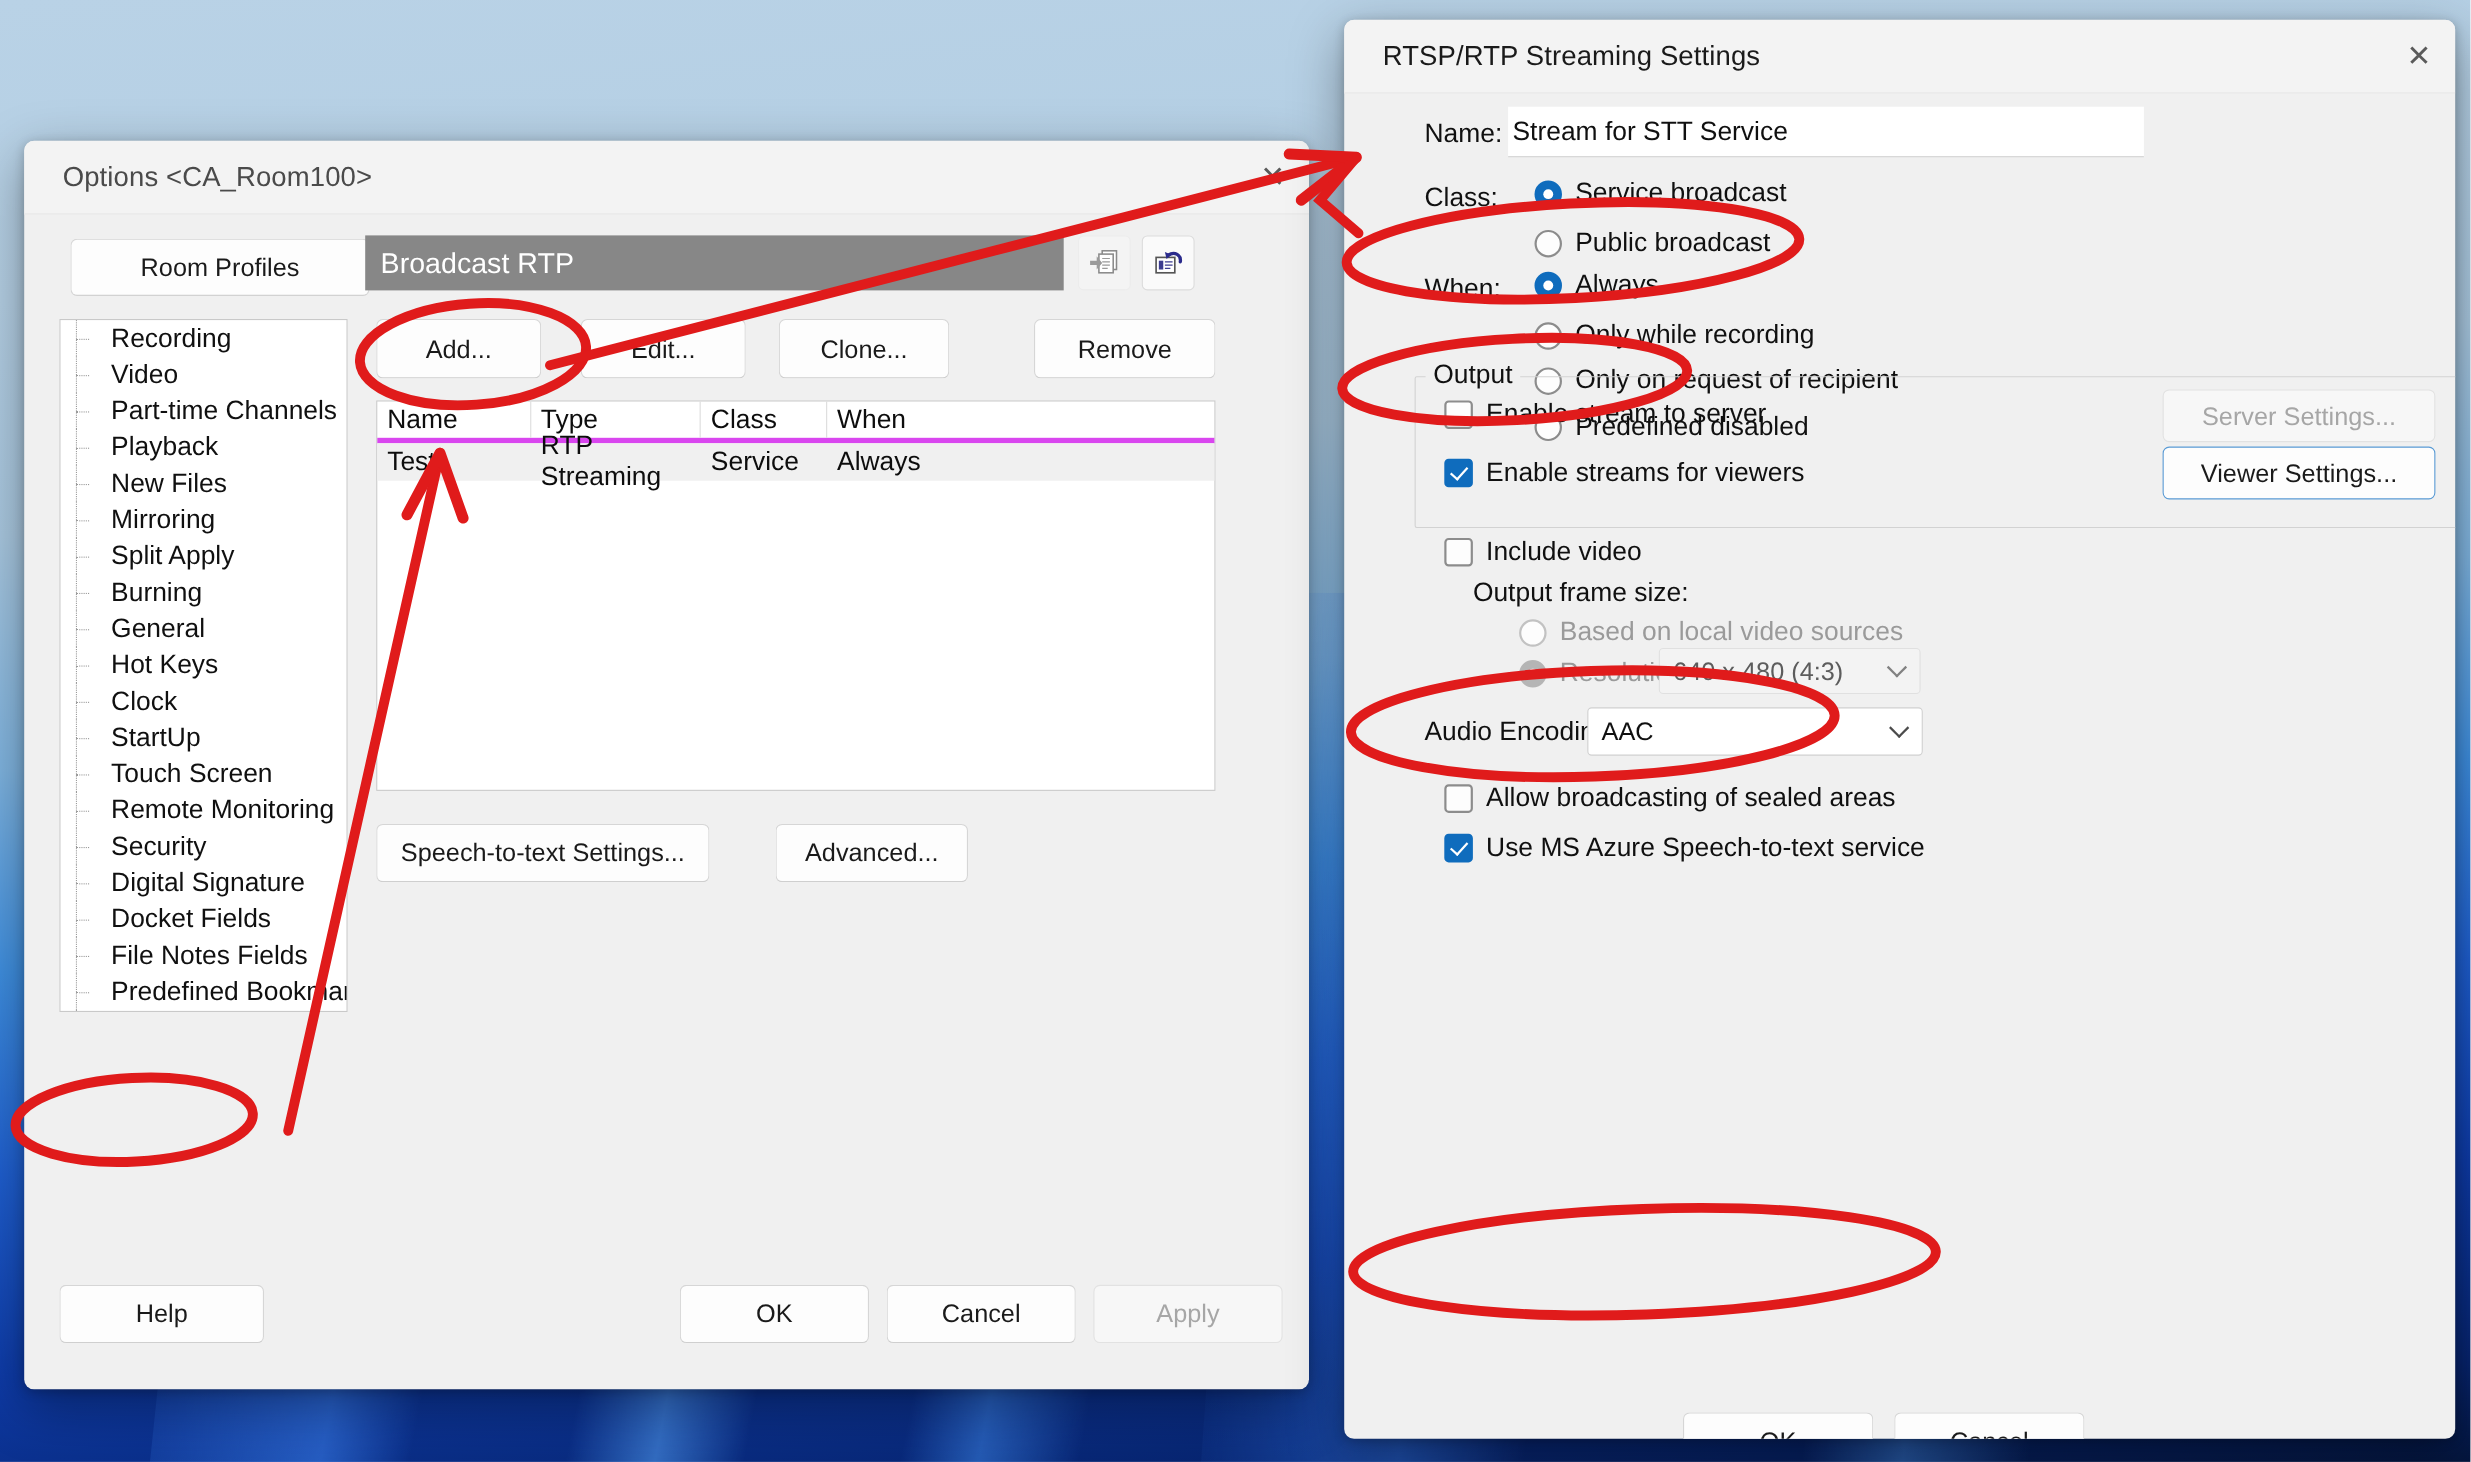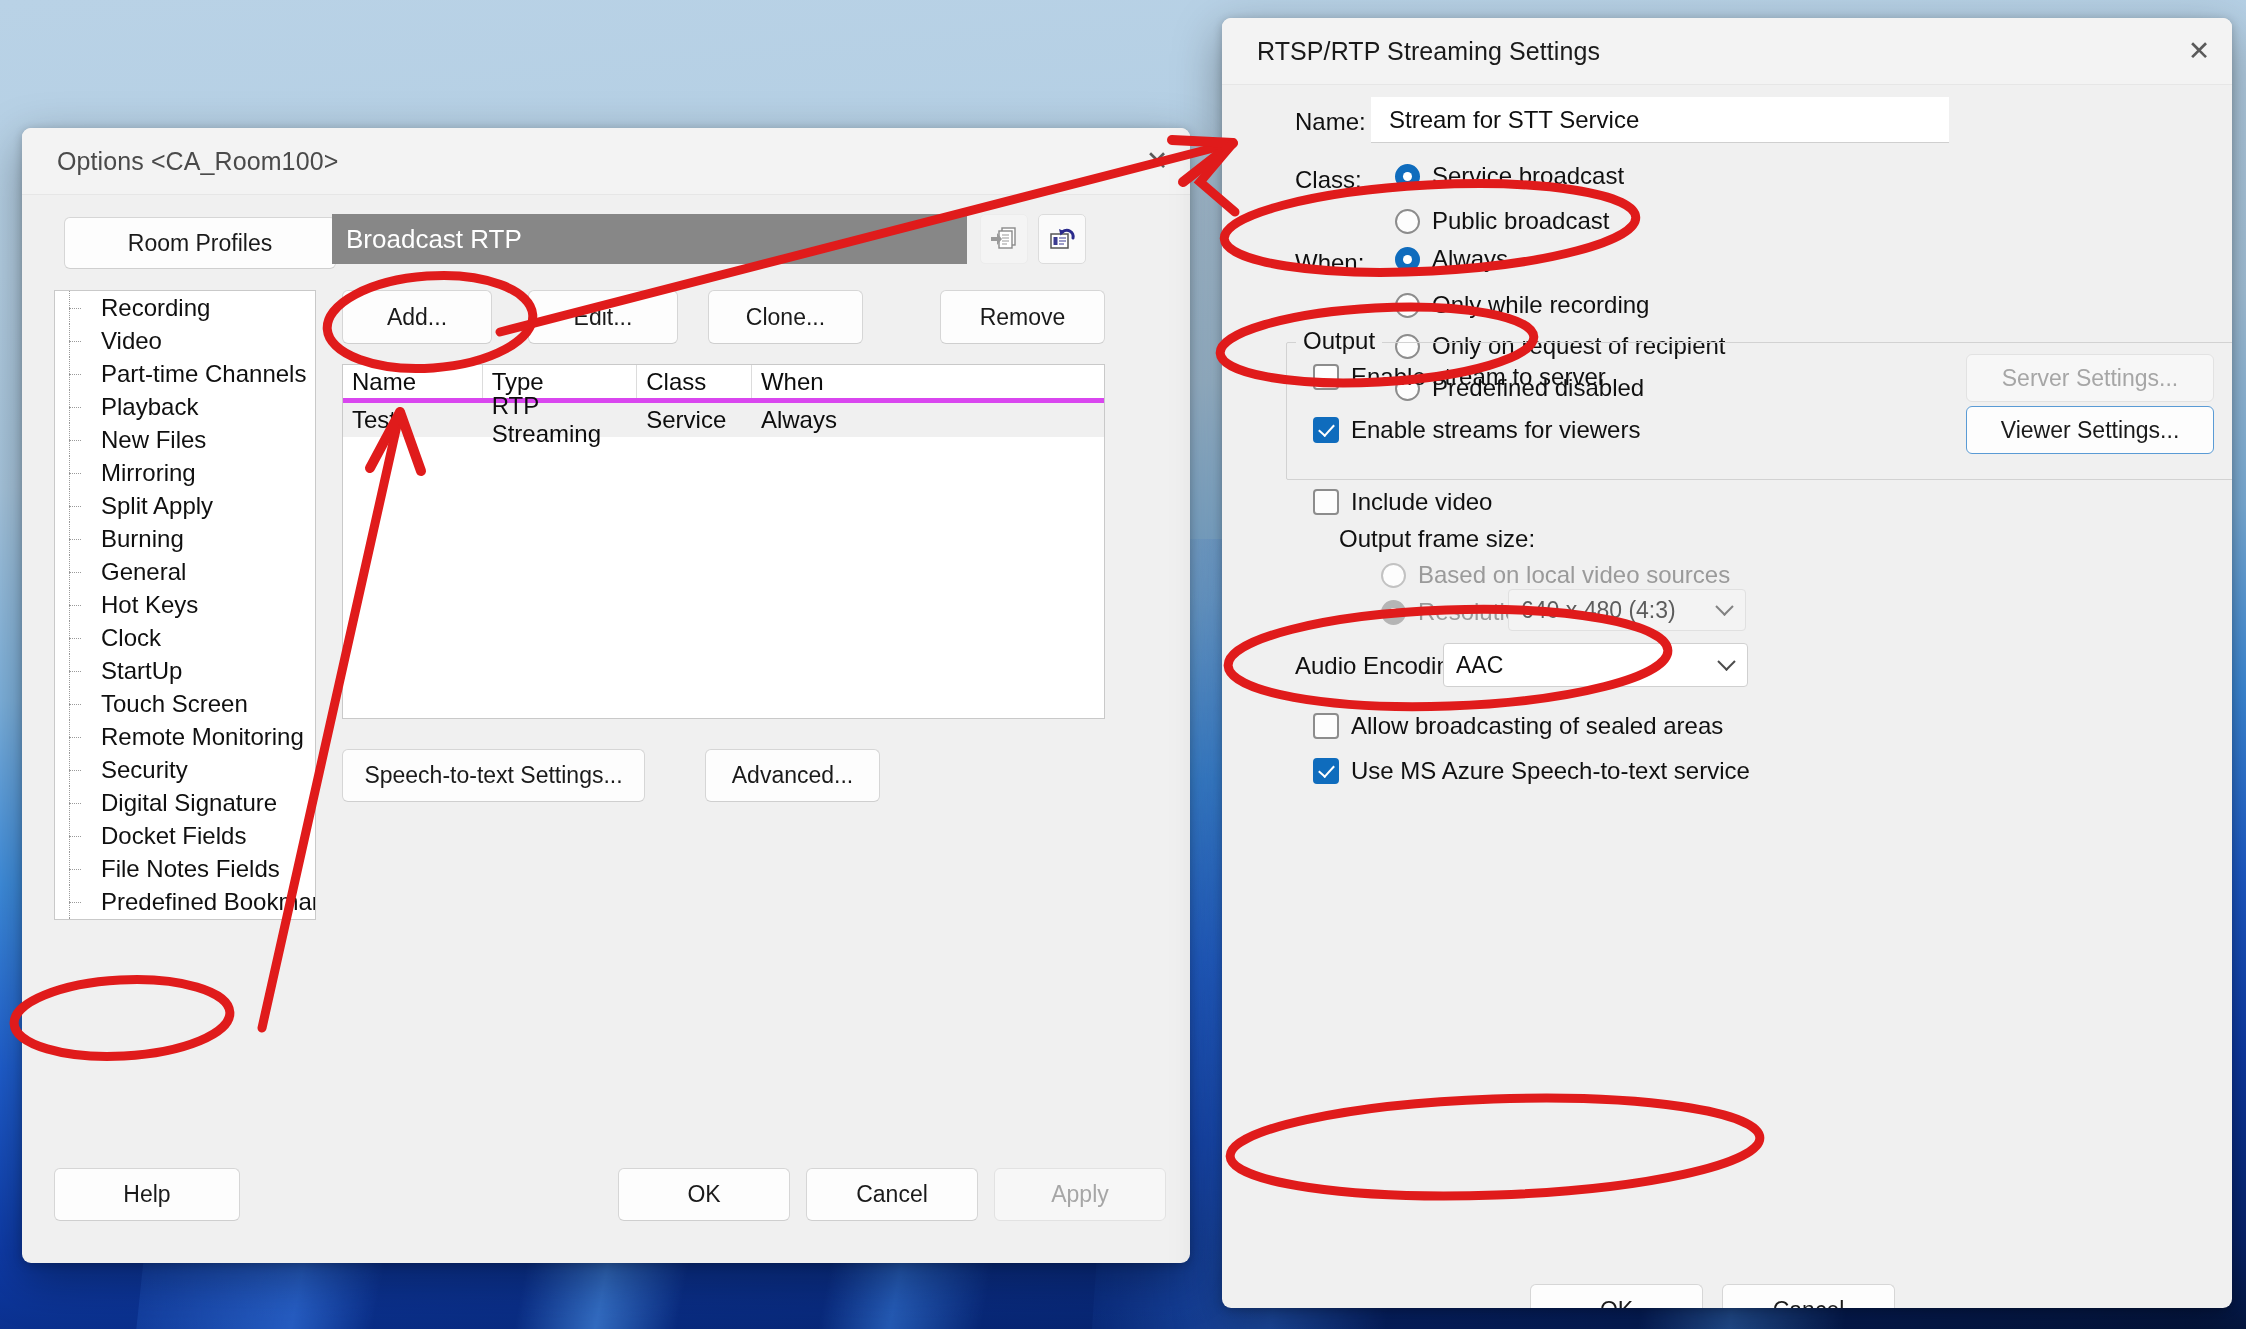--- a/index.html
+++ b/index.html
@@ -281,21 +281,21 @@
     position: absolute;
     left: 105px; top: 13px;
     width: 578px; height: 46px;
     background: #ffffff;
     border: none;
     border-bottom: 1px solid #cfcfcf;
     box-sizing: border-box;
     font-family: "Liberation Sans", sans-serif;
     font-size: 24px;
     color: #101010;
-    padding-left: 18px;
+    padding-left: 4px;
     outline: none;
   }
 
   #class-label { left: 29px; top: 82px; }
   #when-label  { left: 29px; top: 165px; }
 
   .radio-row {
     position: absolute;
     display: flex;
     align-items: center;

